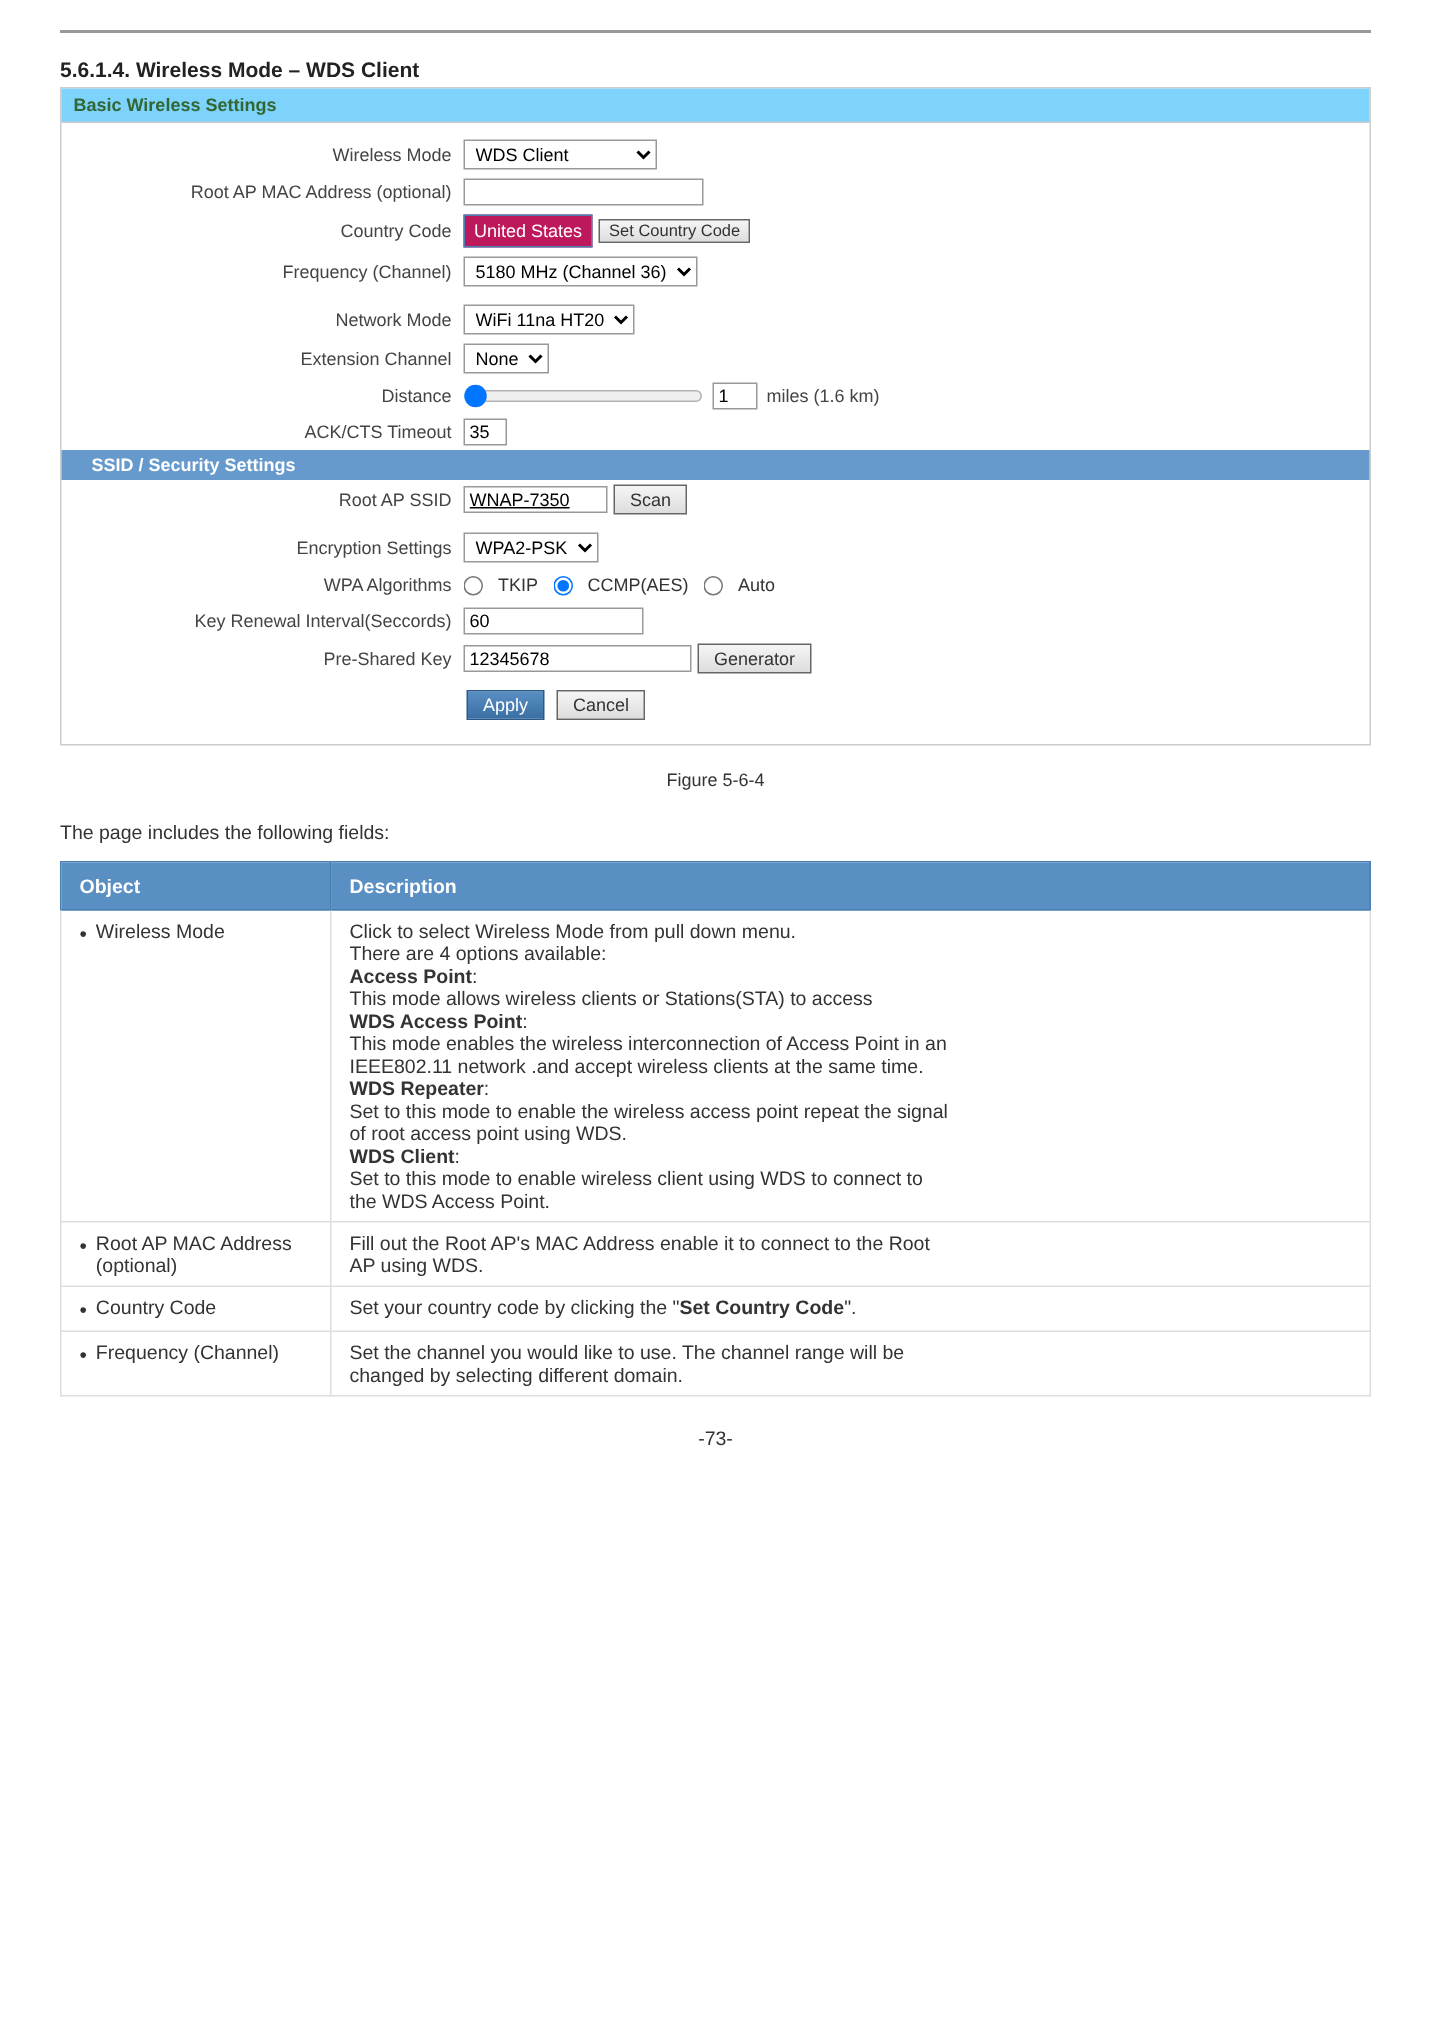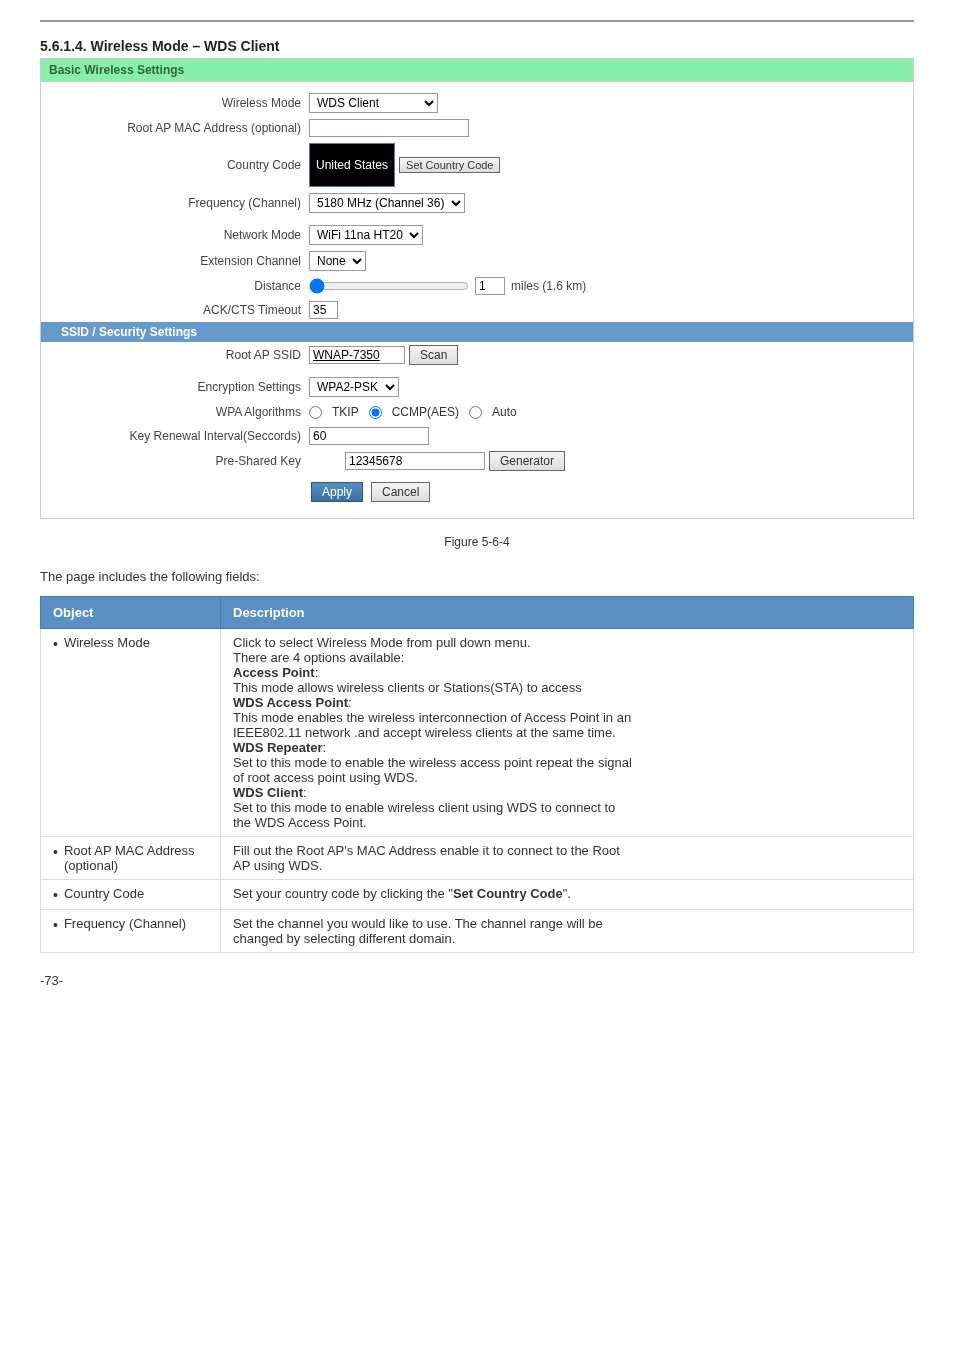--- a/index.html
+++ b/index.html
@@ -19,21 +19,21 @@
       color: #222;
     }
 
     
     .panel {
       border: 1px solid #ccc;
       margin-bottom: 16px;
     }
 
     .panel-header {
-      background: #86efac;
+      background: #7dd3fc;
       padding: 4px 8px;
       font-weight: bold;
       font-size: 12px;
       color: #336633;
       border-bottom: 1px solid #ccc;
     }
 
     .panel-body {
       padding: 8px 0;
     }
@@ -175,43 +175,44 @@
 
     .object-label {
       font-weight: normal;
     }
 
     .desc-bold {
       font-weight: bold;
     }
 
     .page-number {
+      text-align: center;
       margin-top: 10px;
       font-size: 13px;
       color: #333;
     }
 
     .top-border {
       border-top: 2px solid #999;
       margin-bottom: 16px;
     }
 
     .set-country-btn {
       font-size: 11px;
       padding: 1px 6px;
       border: 1px solid #666;
       background: linear-gradient(to bottom, #f5f5f5, #ddd);
       cursor: pointer;
       color: #333;
     }
 
     .country-display {
-      background: #000000;
+      background: #be185d;
       color: #fff;
-      padding: 14px 6px;
+      padding: 3px 6px;
       font-size: 12px;
       border: 1px solid #4a7fb3;
       text-align: center;
     }
 
     .ssid-section {
       background: #6699cc;
       color: #fff;
       padding: 3px 20px;
       font-size: 12px;
@@ -355,21 +356,21 @@
     <div class="form-row">
       <div class="form-label">Key Renewal Interval(Seccords)</div>
       <div class="form-control">
         <input type="text" value="60" style="width: 120px;">
       </div>
     </div>
 
     <div class="form-row">
       <div class="form-label">Pre-Shared Key</div>
       <div class="form-control">
-        <input type="text" value="12345678" style="width: 140px; margin-left: 36px;">
+        <input type="text" value="12345678" style="width: 152px;">
         <button class="btn">Generator</button>
       </div>
     </div>
 
     <div class="apply-row">
       <button class="btn btn-blue">Apply</button>
       <button class="btn">Cancel</button>
     </div>
 
   </div>

